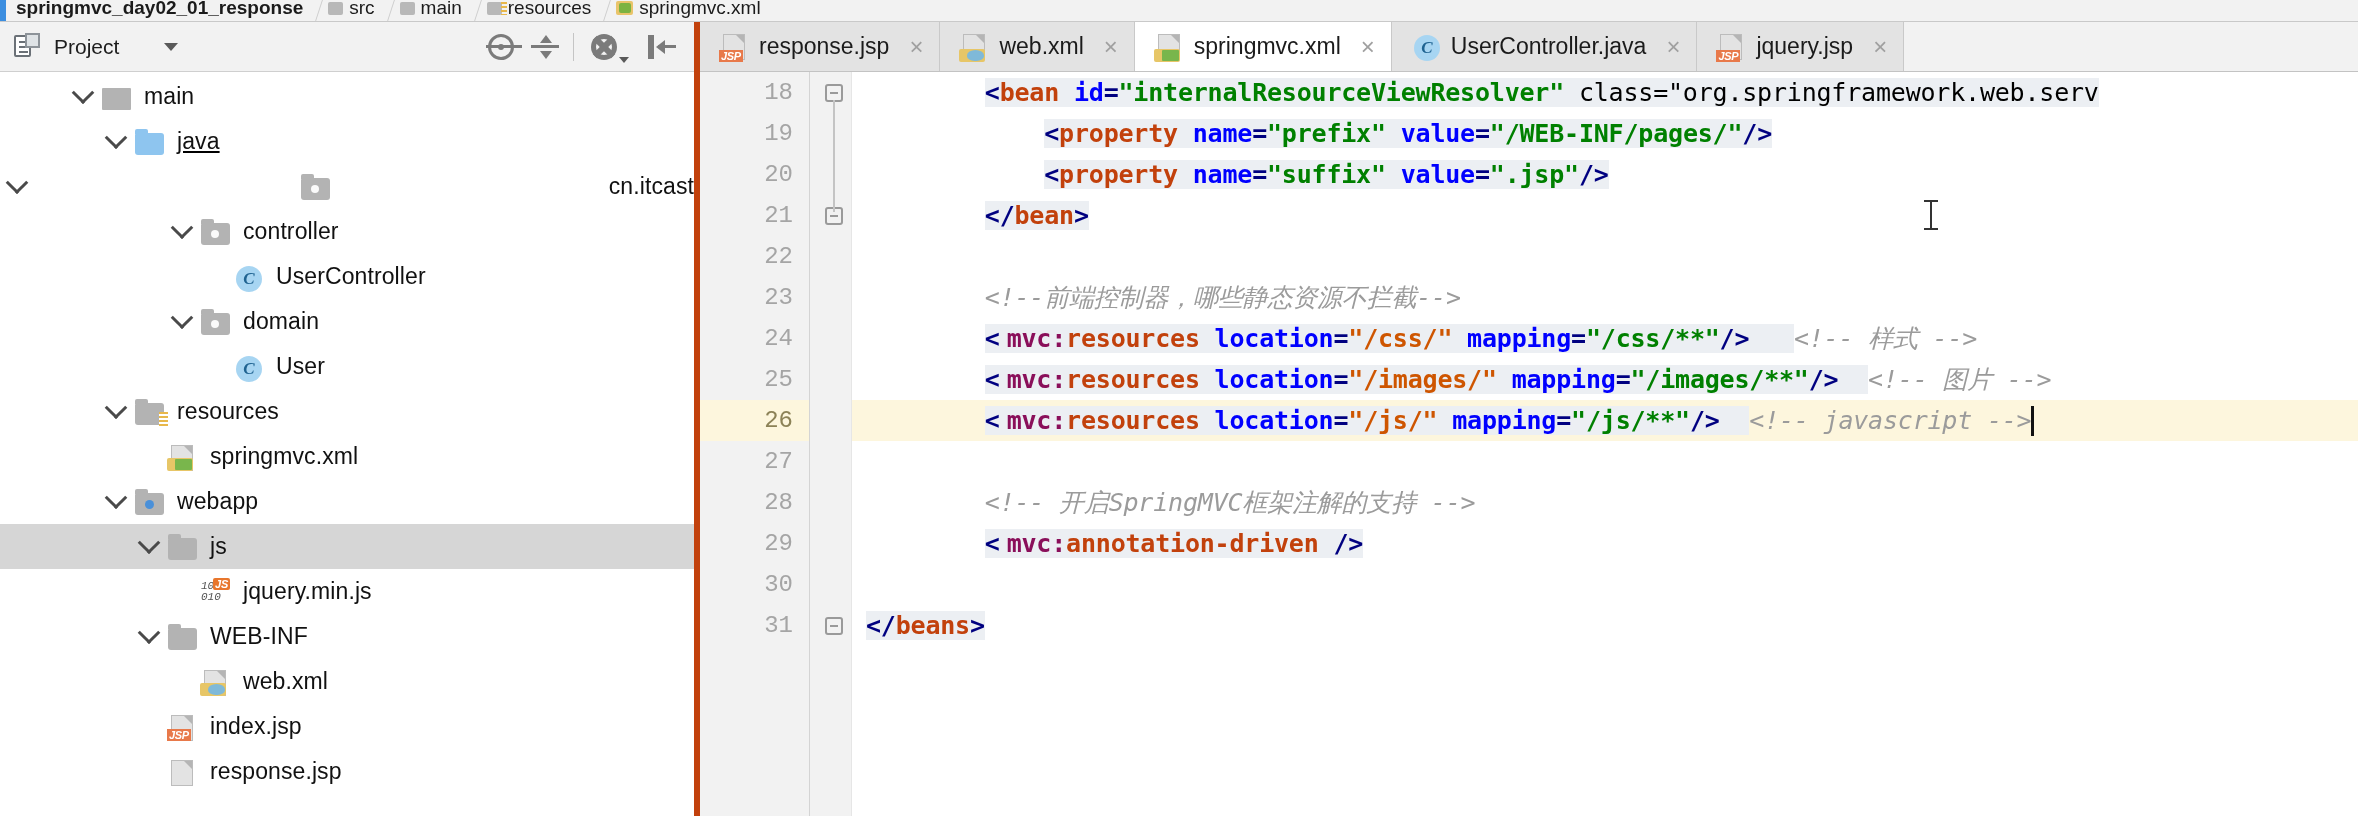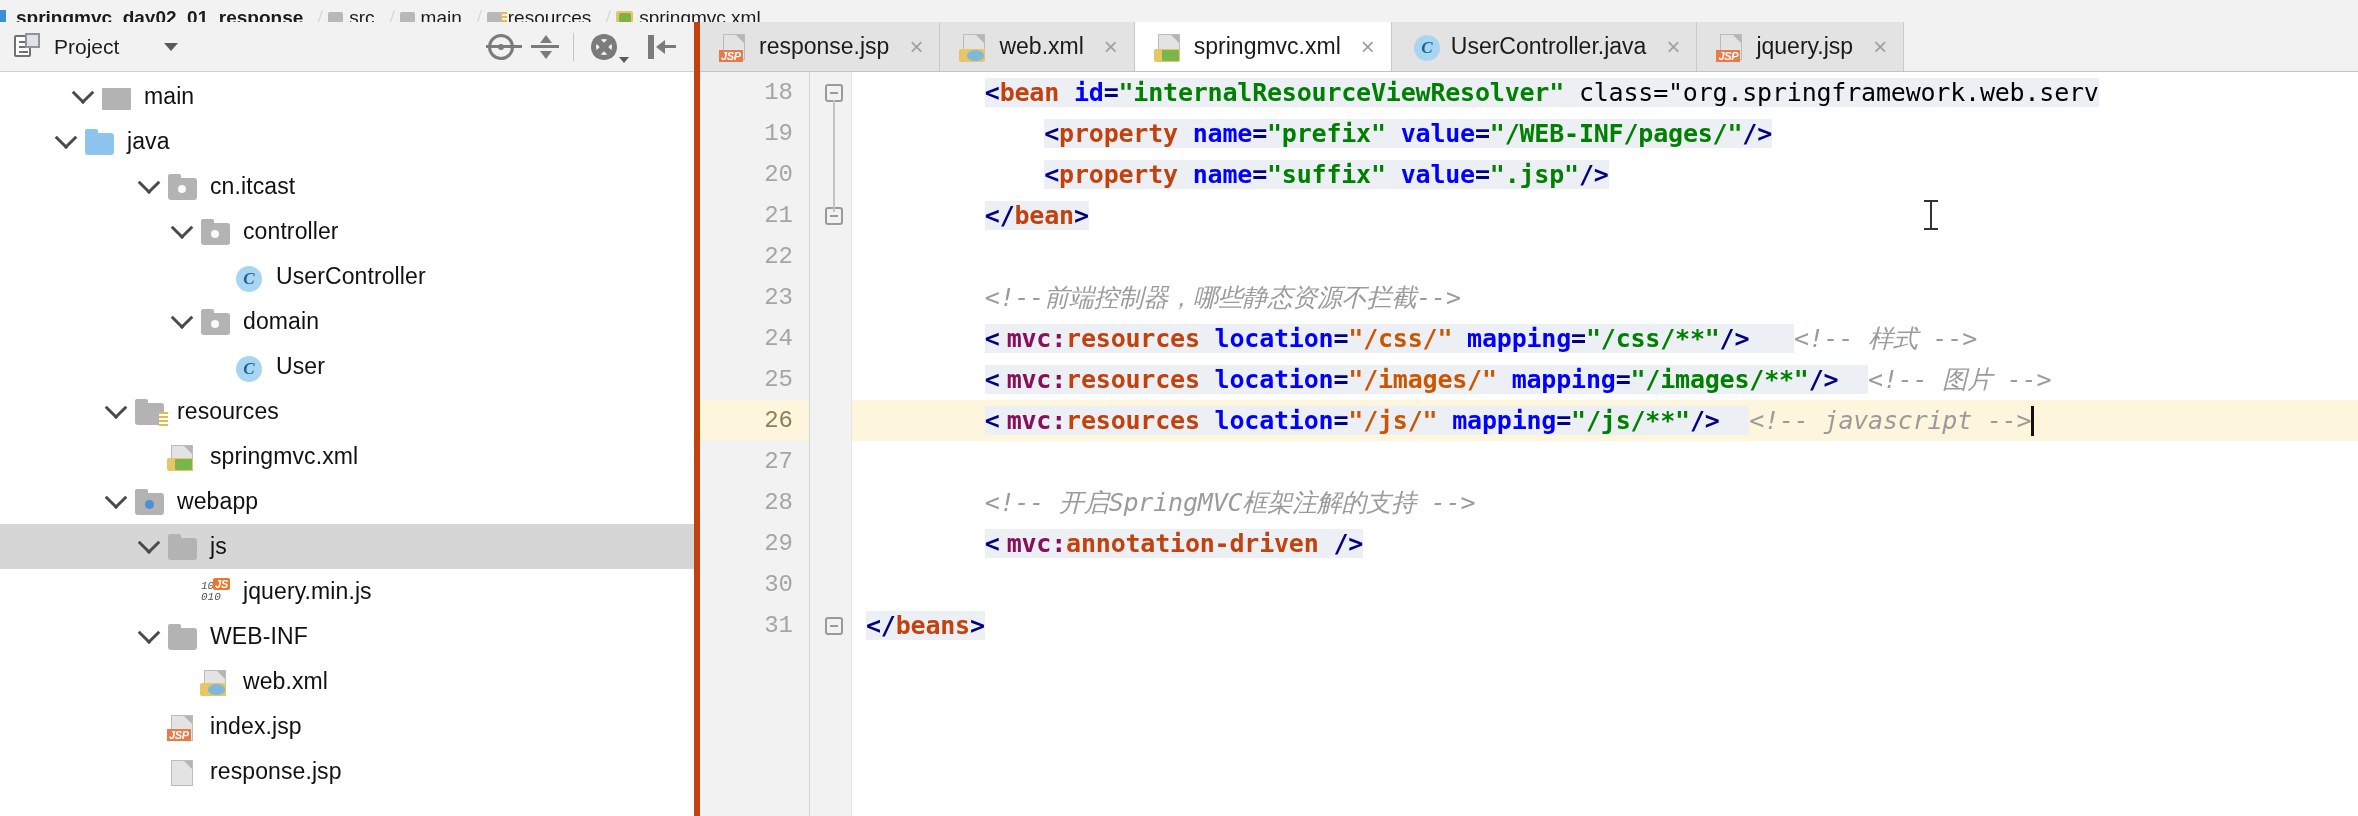--- a/index.html
+++ b/index.html
@@ -6,21 +6,21 @@
   html, body {
     width: 2358px; height: 816px;
     background: #fff;
     font-family: "Liberation Sans", "DejaVu Sans", sans-serif;
     overflow: hidden;
   }
   #app { position: relative; width: 2358px; height: 816px; background:#f2f2f2; }
 
   
   .breadcrumb-strip {
-    position:absolute; left:0; top:10px; width:2358px; height:22px;
+    position:absolute; left:0; top:0; width:2358px; height:22px;
     background:#f2f2f2; overflow:hidden;
     border-bottom:1px solid #c9c9c9;
   }
   .crumb-accent { position:absolute; left:0; top:0; width:6px; height:22px; background:#3c8ee0; }
   .crumbs { display:flex; align-items:flex-end; height:22px; padding-left:10px; }
   .crumb { display:flex; align-items:center; gap:6px; padding:0 14px 0 6px; position:relative; height:22px; }
   .crumb-sep { width:1px; height:26px; background:#cfcfcf; transform:skewX(-18deg); margin:0 2px; }
   .crumb-label { font-size:19px; color:#1b1b1b; line-height:20px; position:relative; top:-3px; white-space:nowrap; }
   .crumb-label.bold { font-weight:bold; }
   .crumb-ico { width:15px; height:13px; border-radius:2px; background:#b8b8b8; position:relative; top:-3px; flex:none;}
@@ -205,30 +205,30 @@
     <div class="tree" id="tree">
         <div class="tnode" style="padding-left: 66px;">
           <span class="twist">
             <i class="chev down"></i>
           </span>
           <span class="ticon">
             <i class="fold flat"></i>
           </span>
           <span class="tlabel">main</span>
         </div>
-        <div class="tnode" style="padding-left: 49px;">
+        <div class="tnode" style="padding-left: 99px; text-decoration: underline;">
           <span class="twist">
             <i class="chev down"></i>
           </span>
           <span class="ticon">
             <i class="fold blue"></i>
           </span>
           <span class="tlabel">java</span>
         </div>
-        <div class="tnode" style="padding-left: 132px;">
+        <div class="tnode" style=" justify-content: space-between;">
           <span class="twist">
             <i class="chev down"></i>
           </span>
           <span class="ticon">
             <i class="fold src"></i>
           </span>
           <span class="tlabel">cn.itcast</span>
         </div>
         <div class="tnode" style="padding-left: 165px;">
           <span class="twist">

